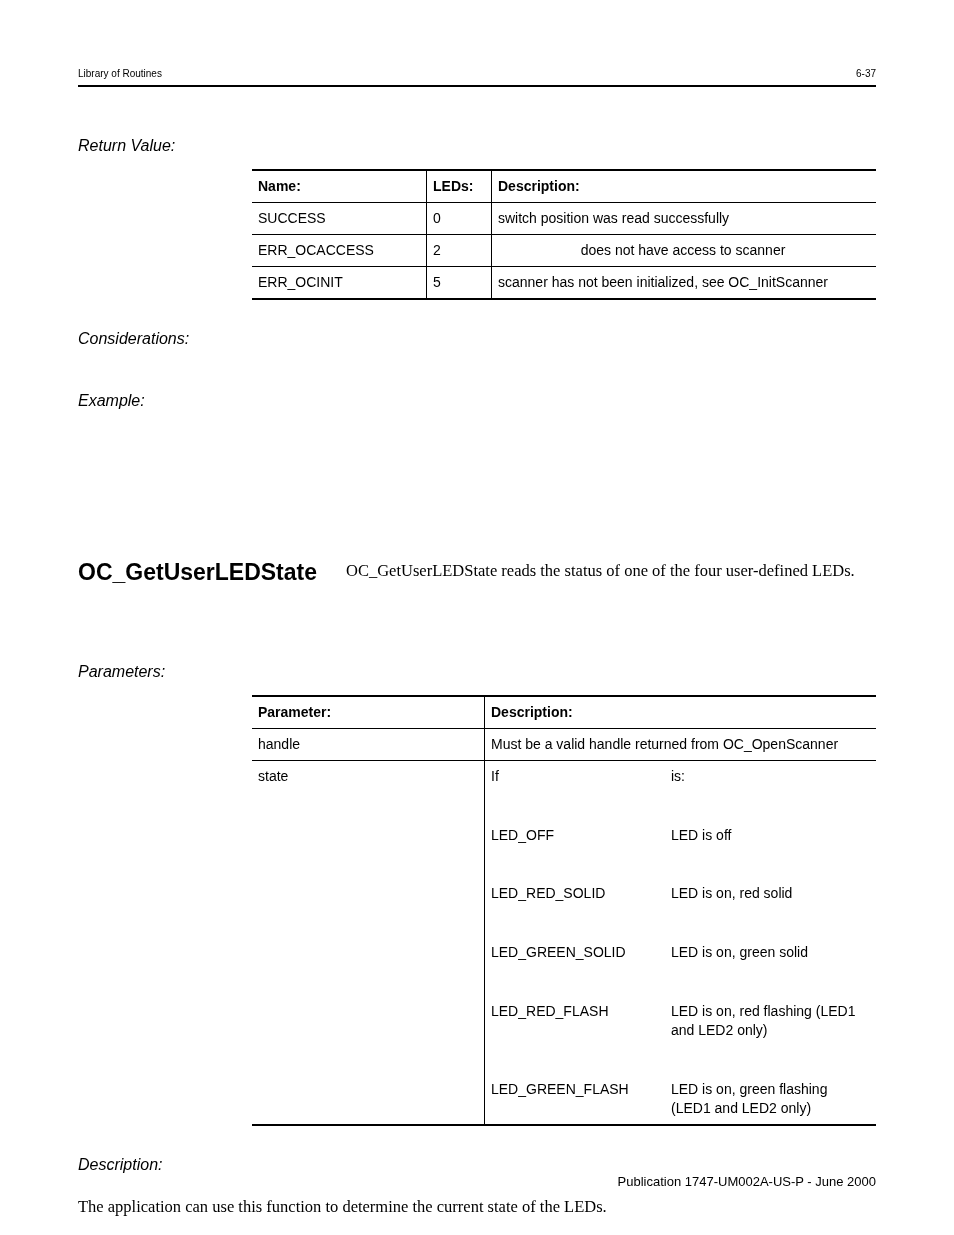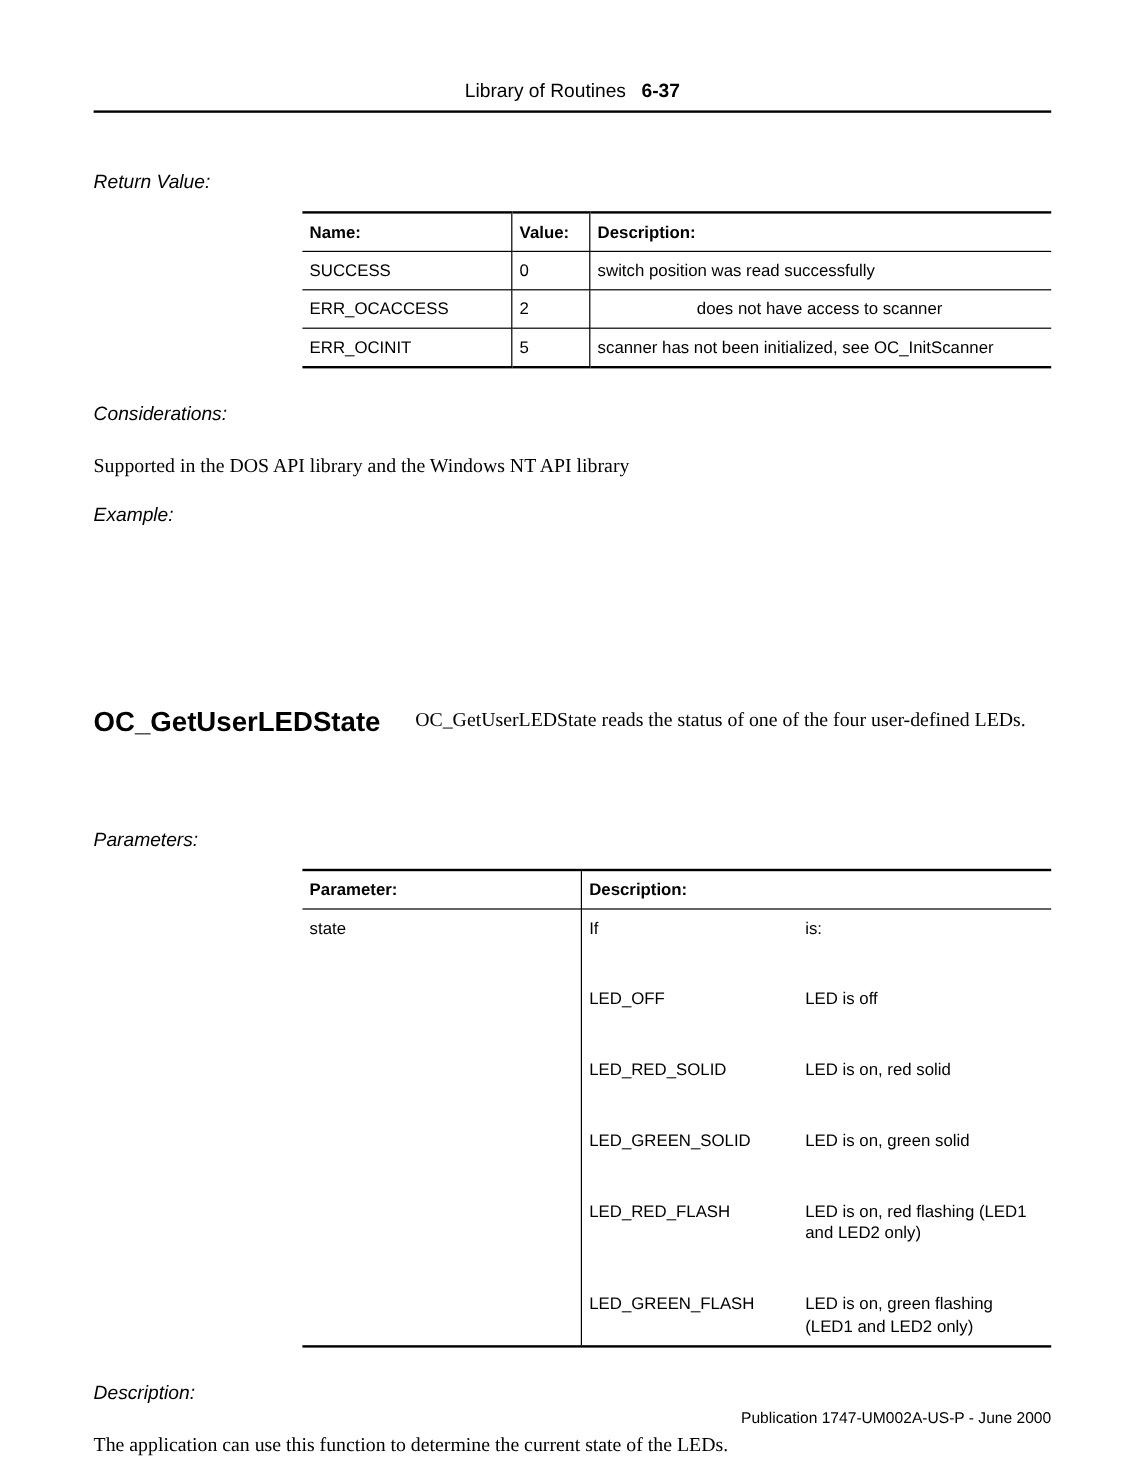--- a/index.html
+++ b/index.html
@@ -11,29 +11,29 @@
   }
   .page {
     width: 954px;
     height: 1235px;
     position: relative;
     box-sizing: border-box;
     padding: 68px 78px 0 78px;
   }
   .running-head {
     display: flex;
-    justify-content: center;
+    justify-content: space-between;
     align-items: baseline;
     font-family: Helvetica, Arial, sans-serif;
-    font-size: 16px;
+    font-size: 10px;
     padding-bottom: 6px;
     border-bottom: 2px solid #000;
   }
   .running-head .section-num {
-    font-weight: bold;
+    font-weight: normal;
     margin-left: 13px;
   }
   .body-col {
   }
   .table-wrap {
     margin-left: 174px; 
   }
   .sub-heading {
     font-family: Helvetica, Arial, sans-serif;
     font-style: italic;
@@ -136,21 +136,21 @@
     <p class="sub-heading">Return Value:</p>
   </div>
 
   <div class="sp-after-heading"></div>
 
   <div class="table-wrap">
     <table class="return-table">
       <tbody>
           <tr class="hdr">
         <td class="col-name">Name:</td>
-        <td class="col-value">Value:</td>
+        <td class="col-value">LEDs:</td>
         <td class="col-desc">Description:</td>
       </tr>
       <tr>
         <td class="col-name">SUCCESS</td>
         <td class="col-value">0</td>
         <td class="col-desc">switch position was read successfully</td>
       </tr>
       <tr>
         <td class="col-name">ERR_OCACCESS</td>
         <td class="col-value">2</td>
@@ -163,21 +163,20 @@
       </tr>
     </tbody>
       </table>
   </div>
 
   <div class="sp-after-table"></div>
 
   <div class="body-col">
     <p class="sub-heading">Considerations:</p>
     <div class="sp-mid"></div>
-    <p class="para">Supported in the DOS API library and the Windows NT API library</p>
     <div class="sp-mid"></div>
     <p class="sub-heading">Example:</p>
   </div>
 
   <div class="sp-big"></div>
 
   <div class="section-row">
     <h2 class="section-title">OC_GetUserLEDState</h2>
     <div class="section-intro">OC_GetUserLEDState reads the status of one of the four user-defined LEDs.</div>
   </div>
@@ -193,20 +192,24 @@
 
   <div class="sp-after-heading"></div>
 
   <div class="table-wrap">
     <table class="param-table">
       <tbody>
           <tr class="hdr">
         <td class="col-param">Parameter:</td>
         <td>Description:</td>
       </tr>
+      <tr>
+        <td class="col-param">handle</td>
+        <td>Must be a valid handle returned from OC_OpenScanner</td>
+      </tr>
       <tr class="last">
         <td class="col-param">state</td>
         <td>
           <div class="state-grid">
             <div>If</div>
             <div>is:</div>
 
             <div>LED_OFF</div>
             <div>LED is off</div>
 

